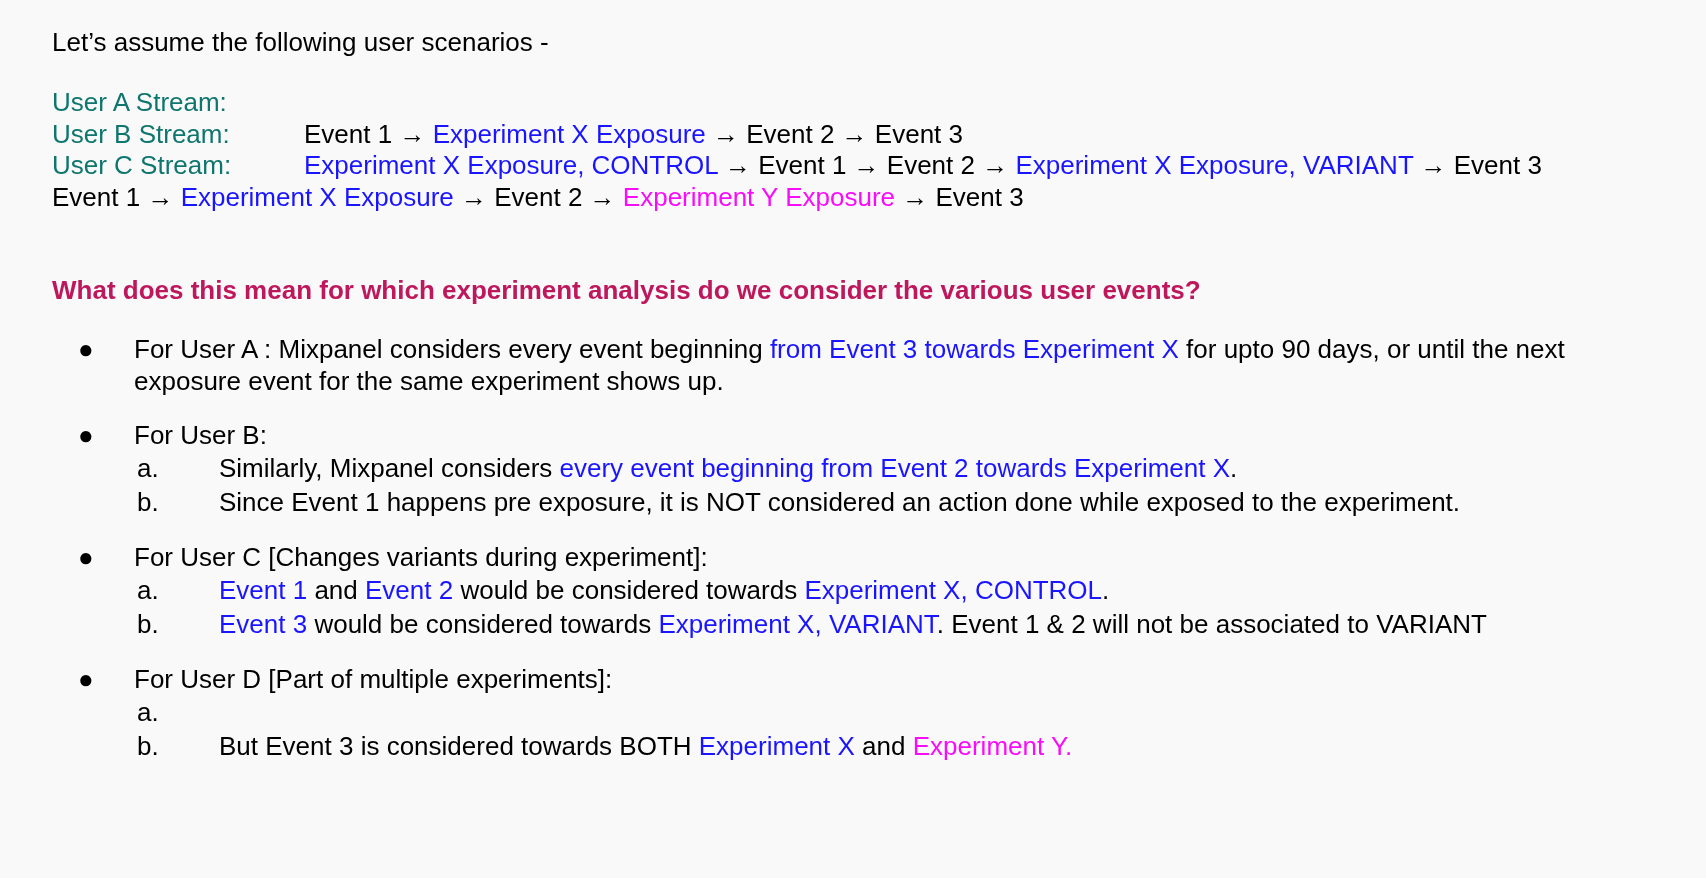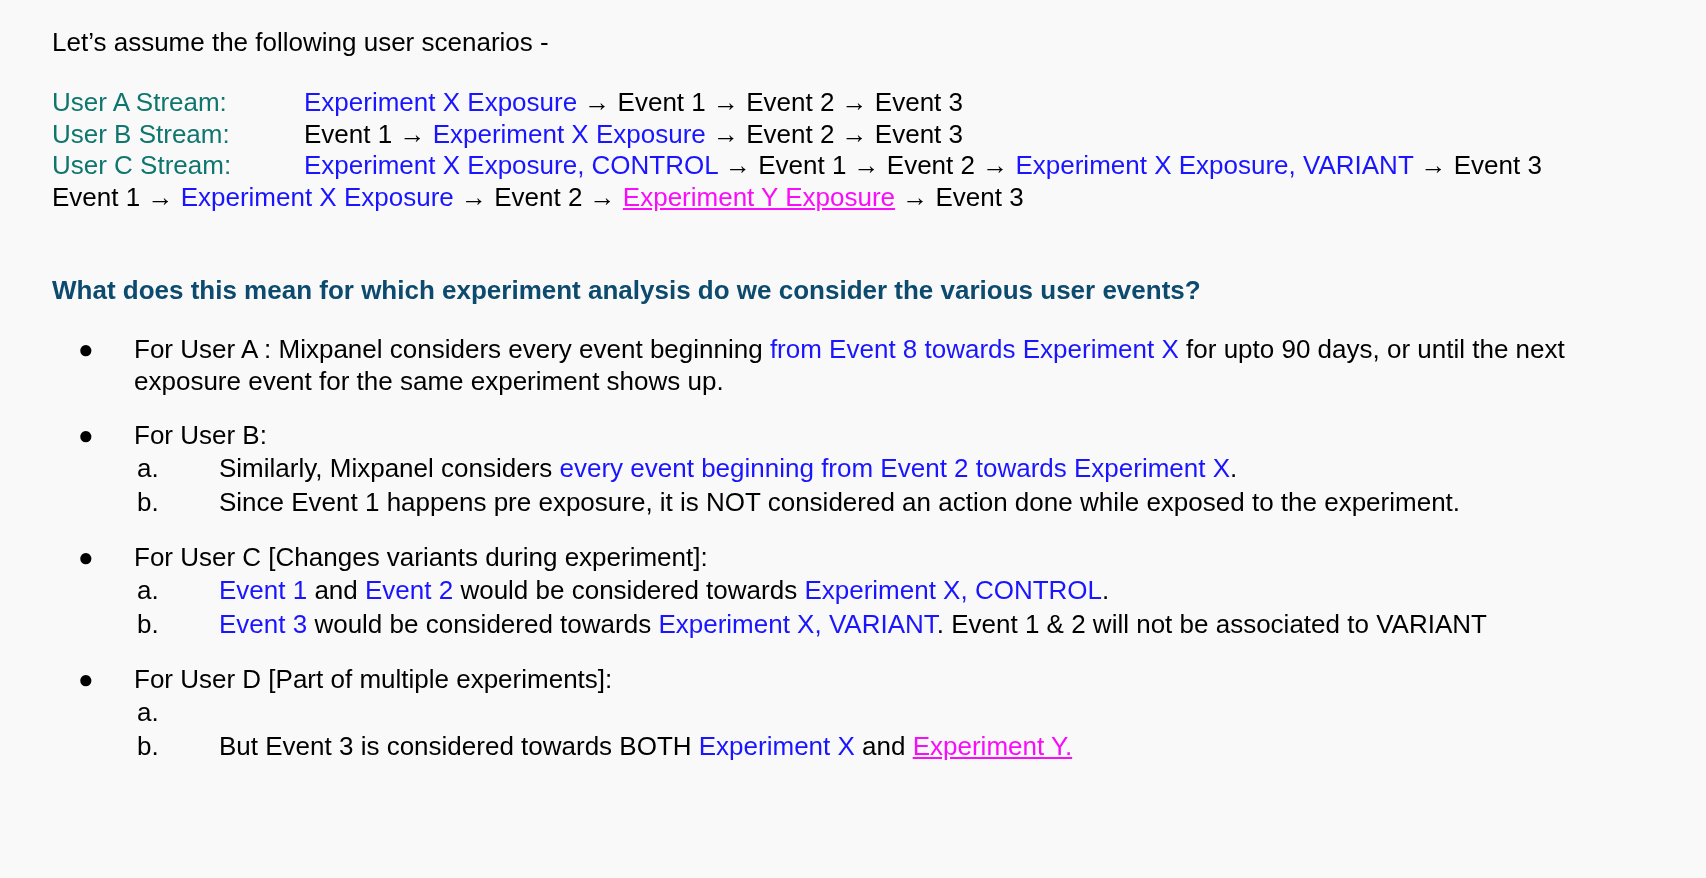--- a/index.html
+++ b/index.html
@@ -50,21 +50,21 @@
   .stream-seq {
     color: #000;
   }
   .heading {
     position: absolute;
     left: 52px;
     top: 273px;
     font-size: 26px;
     font-weight: bold;
     line-height: 34px;
-    color: #0c4a6e;
+    color: #be185d;
     white-space: nowrap;
   }
   .bullets {
     position: absolute;
     left: 52px;
     top: 333px;
     width: 1620px;
     font-size: 26px;
     line-height: 32px;
   }
@@ -103,54 +103,53 @@
     width: 167px;
     box-sizing: border-box;
     padding-left: 85px;
     color: #000;
   }
   .sub-text {
     flex: 1 1 auto;
     color: #000;
   }
   .blue { color: #1a15ff; }
-  .magenta { color: #f90cf9; text-decoration: underline; }
+  .magenta { color: #f90cf9; }
 </style>
 </head>
 <body>
 
 <div class="page">
 
   <div class="intro">Let’s assume the following user scenarios -</div>
 
   <div class="streams">
       <div class="stream-row">
         <div class="stream-label">User A Stream:</div>
-        <div class="stream-seq"><span class="blue">Experiment X Exposure</span><span> → </span><span>Event 1</span><span> → </span><span>Event 2</span><span> → </span><span>Event 3</span></div>
       </div>
       <div class="stream-row">
         <div class="stream-label">User B Stream:</div>
         <div class="stream-seq"><span>Event 1</span><span> → </span><span class="blue">Experiment X Exposure</span><span> → </span><span>Event 2</span><span> → </span><span>Event 3</span></div>
       </div>
       <div class="stream-row">
         <div class="stream-label">User C Stream:</div>
         <div class="stream-seq"><span class="blue">Experiment X Exposure, CONTROL</span><span> → </span><span>Event 1</span><span> → </span><span>Event 2</span><span> → </span><span class="blue">Experiment X Exposure, VARIANT</span><span> → </span><span>Event 3</span></div>
       </div>
       <div class="stream-row">
         <div class="stream-seq"><span>Event 1</span><span> → </span><span class="blue">Experiment X Exposure</span><span> → </span><span>Event 2</span><span> → </span><span class="magenta">Experiment Y Exposure</span><span> → </span><span>Event 3</span></div>
       </div>
     </div>
 
   <div class="heading">What does this mean for which experiment analysis do we consider the various user events?</div>
 
   <div class="bullets">
       <div class="bullet-block">
         <div class="bullet-row">
           <div class="bullet-marker">●</div>
-          <div class="bullet-text"><span>For User A : Mixpanel considers every event beginning </span><span class="blue">from Event 8 towards Experiment X</span><span> for upto 90 days, or until the next exposure event for the same experiment shows up.</span></div>
+          <div class="bullet-text"><span>For User A : Mixpanel considers every event beginning </span><span class="blue">from Event 3 towards Experiment X</span><span> for upto 90 days, or until the next exposure event for the same experiment shows up.</span></div>
         </div>
       </div>
       <div class="bullet-block">
         <div class="bullet-row">
           <div class="bullet-marker">●</div>
           <div class="bullet-text"><span>For User B:</span></div>
         </div>
         <div class="sub-list">
           <div class="sub-row">
             <div class="sub-marker">a.</div>

